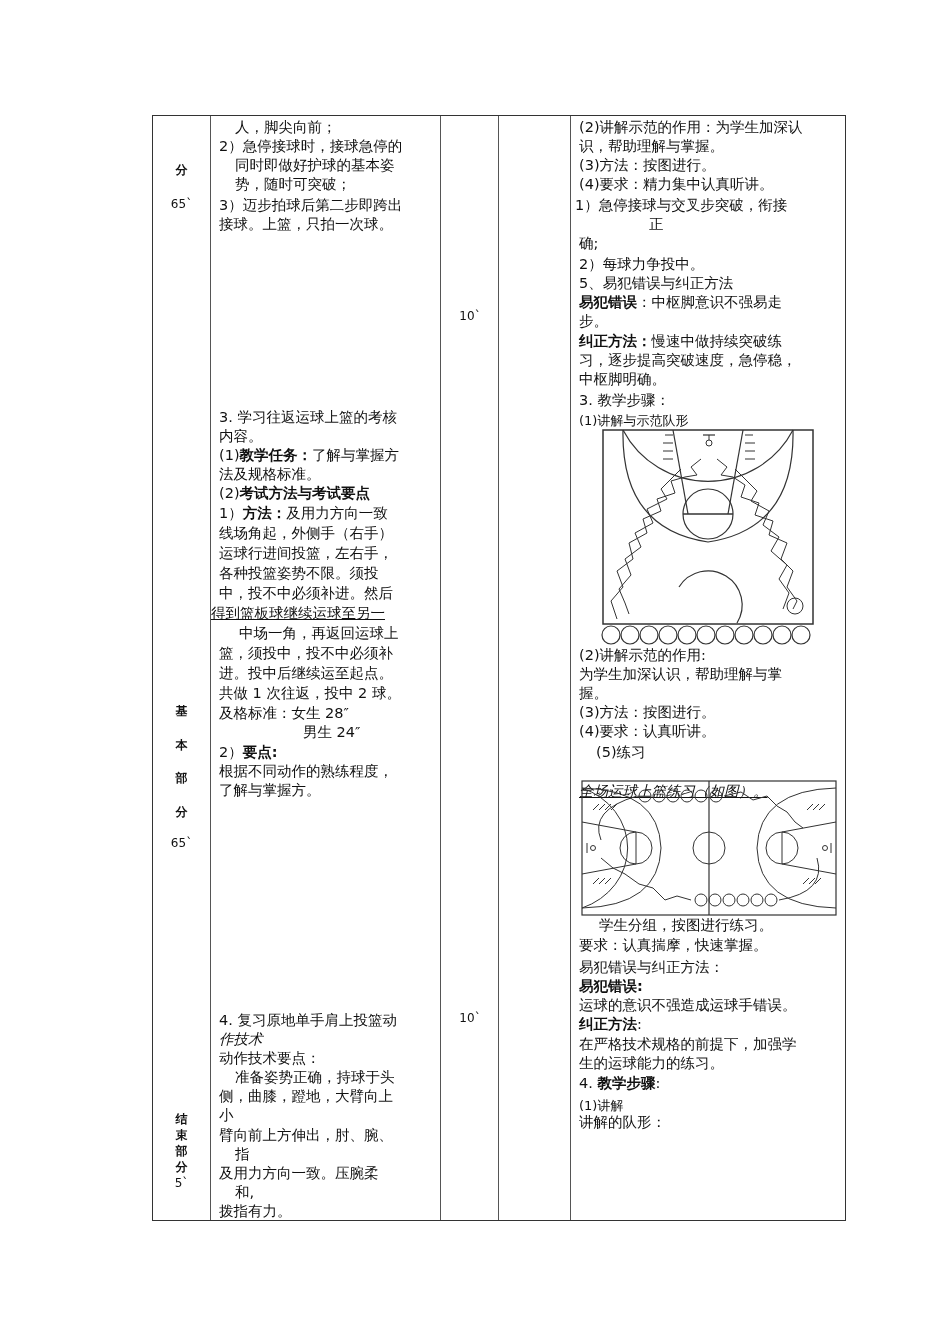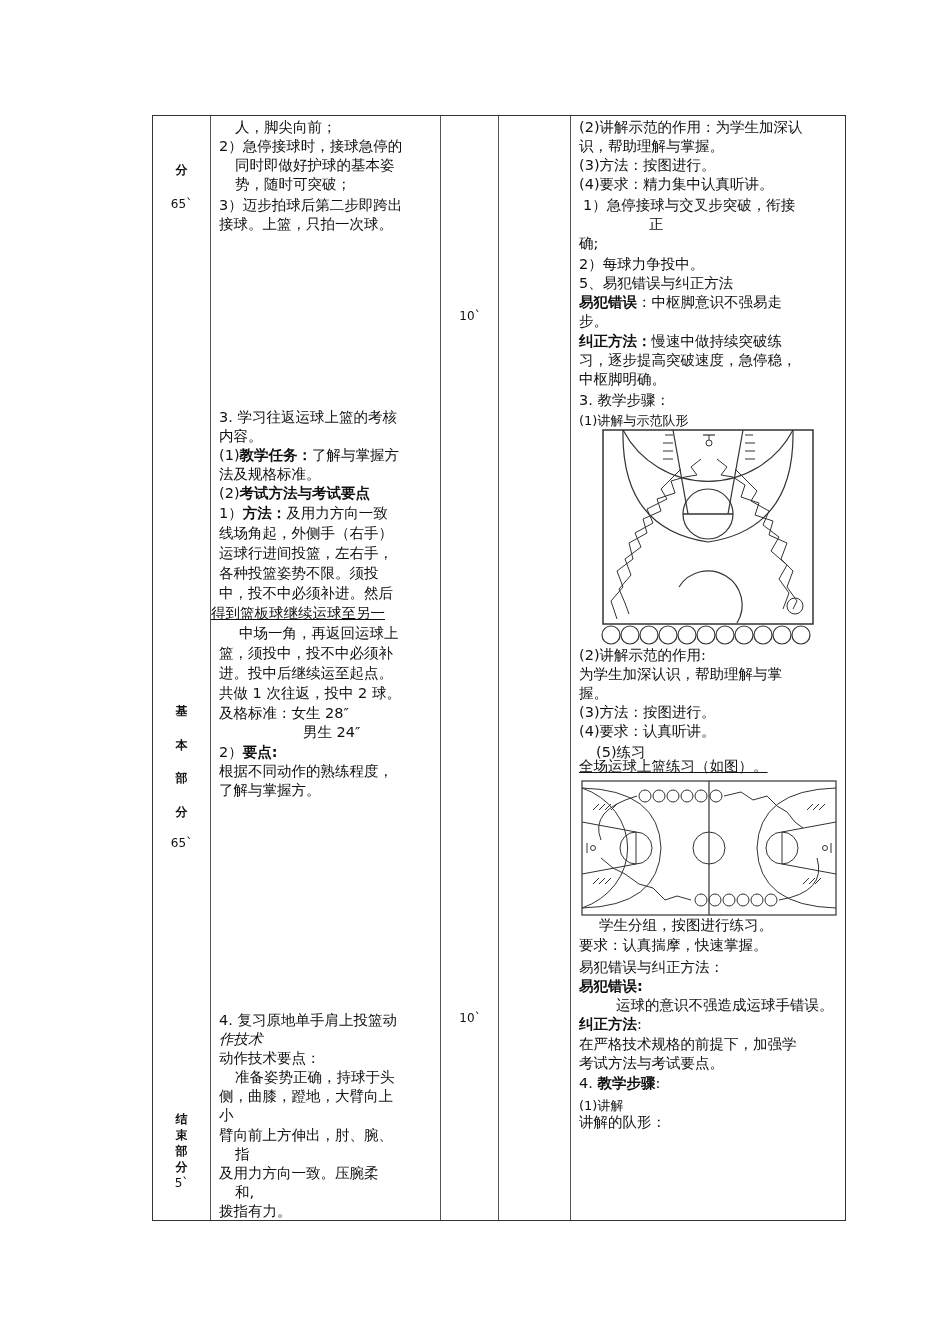--- a/index.html
+++ b/index.html
@@ -85,21 +85,21 @@
     <div class="min" style="top:895px;">10`</div>
   </div>
 
   <div class="col c4"></div>
 
   <div class="col c5">
     <div class="txt" style="left:8px;top:2px;">(2)讲解示范的作用：为学生加深认</div>
     <div class="txt" style="left:8px;top:21px;">识，帮助理解与掌握。</div>
     <div class="txt" style="left:8px;top:40px;">(3)方法：按图进行。</div>
     <div class="txt" style="left:8px;top:59px;">(4)要求：精力集中认真听讲。</div>
-    <div class="txt" style="left:12px;top:80px;">1）急停接球与交叉步突破，衔接</div>
+    <div class="txt" style="left:4px;top:80px;">1）急停接球与交叉步突破，衔接</div>
     <div class="txt" style="left:78px;top:99px;">正</div>
     <div class="txt" style="left:8px;top:118px;">确;</div>
     <div class="txt" style="left:8px;top:139px;">2）每球力争投中。</div>
     <div class="txt" style="left:8px;top:158px;">5、易犯错误与纠正方法</div>
     <div class="txt" style="left:8px;top:177px;"><span class="b">易犯错误</span><span>：中枢脚意识不强易走</span></div>
     <div class="txt" style="left:8px;top:196px;">步。</div>
     <div class="txt" style="left:8px;top:216px;"><span class="b">纠正方法：</span><span>慢速中做持续突破练</span></div>
     <div class="txt" style="left:8px;top:235px;">习，逐步提高突破速度，急停稳，</div>
     <div class="txt" style="left:8px;top:254px;">中枢脚明确。</div>
     <div class="txt" style="left:8px;top:275px;">3. 教学步骤：</div>
@@ -139,21 +139,21 @@
           <circle cx="200" cy="206" r="9"></circle>
       </g>
     </svg>
 
     <div class="txt" style="left:8px;top:530px;">(2)讲解示范的作用:</div>
     <div class="txt" style="left:8px;top:549px;">为学生加深认识，帮助理解与掌</div>
     <div class="txt" style="left:8px;top:568px;">握。</div>
     <div class="txt" style="left:8px;top:587px;">(3)方法：按图进行。</div>
     <div class="txt" style="left:8px;top:606px;">(4)要求：认真听讲。</div>
     <div class="txt" style="left:8px;top:627px;margin-left:17px;">(5)练习</div>
-    <div class="txt u" style="left:8px;top:641px;">全场运球上篮练习（如图）。</div>
+    <div class="txt u" style="left:8px;top:666px;font-style:italic;">全场运球上篮练习（如图）。</div>
 
     <svg style="left:10px;top:664px;" width="256" height="136" viewBox="0 0 256 136">
       <rect x="1" y="1" width="254" height="134" fill="none" stroke="#333" stroke-width="1.2"></rect>
       <line x1="128" y1="1" x2="128" y2="135" stroke="#333" stroke-width="1.2"></line>
       <circle cx="128" cy="68" r="16" fill="none" stroke="#333"></circle>
       <path d="M 1 8 A 70 64 0 0 1 1 128" fill="none" stroke="#333" transform="translate(0,0)"></path>
       <path d="M 1 8 Q 78 10 80 68 Q 78 126 1 128" fill="none" stroke="#333"></path>
       <line x1="1" y1="42" x2="55" y2="52" stroke="#333"></line>
       <line x1="1" y1="94" x2="55" y2="84" stroke="#333"></line>
       <circle cx="55" cy="68" r="16" fill="none" stroke="#333"></circle>
@@ -188,21 +188,21 @@
       <path d="M 12 30 L 18 24 M 18 30 L 24 24 M 24 30 L 30 24 M 30 30 L 36 24" stroke="#333"></path>
       <path d="M 226 30 L 232 24 M 232 30 L 238 24 M 238 30 L 244 24" stroke="#333"></path>
       <path d="M 12 104 L 18 98 M 18 104 L 24 98 M 24 104 L 30 98" stroke="#333"></path>
       <path d="M 222 104 L 228 98 M 228 104 L 234 98 M 234 104 L 240 98" stroke="#333"></path>
     </svg>
 
     <div class="txt" style="left:28px;top:801px;font-family:Liberation Mono, monospace;">学生分组，按图进行练习。</div>
     <div class="txt" style="left:8px;top:820px;">要求：认真揣摩，快速掌握。</div>
     <div class="txt" style="left:8px;top:842px;">易犯错误与纠正方法：</div>
     <div class="txt b" style="left:8px;top:861px;">易犯错误:</div>
-    <div class="txt" style="left:8px;top:880px;margin-left:37px;">运球的意识不强造成运球手错误。</div>
+    <div class="txt" style="left:8px;top:880px;">运球的意识不强造成运球手错误。</div>
     <div class="txt" style="left:8px;top:899px;"><span class="b">纠正方法</span><span>:</span></div>
     <div class="txt" style="left:8px;top:919px;">在严格技术规格的前提下，加强学</div>
-    <div class="txt" style="left:8px;top:938px;">考试方法与考试要点。</div>
+    <div class="txt" style="left:8px;top:938px;">生的运球能力的练习。</div>
     <div class="txt" style="left:8px;top:958px;"><span>4.</span> <span class="b">教学步骤</span><span>:</span></div>
     <div class="txt small" style="left:8px;top:980px;">(1)讲解</div>
     <div class="txt" style="left:8px;top:997px;">讲解的队形：</div>
   </div>
 </div>
 
 </body></html>

